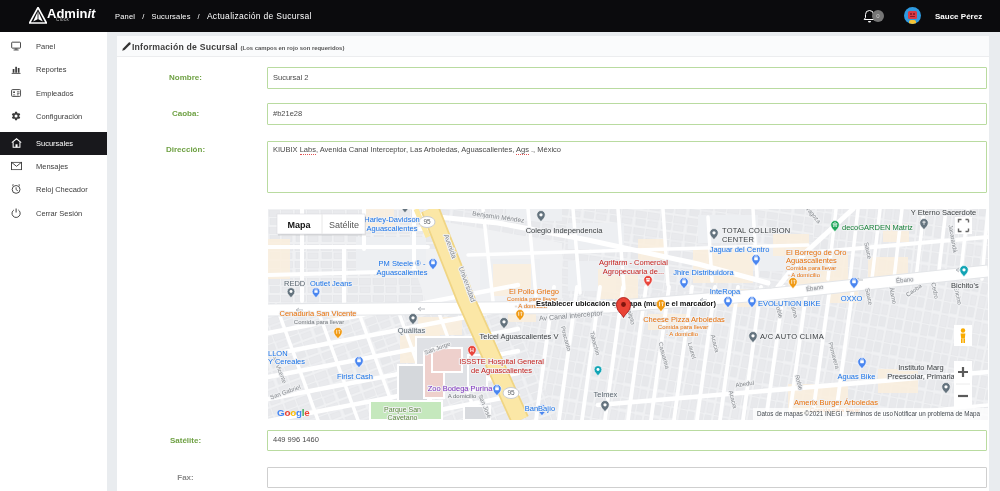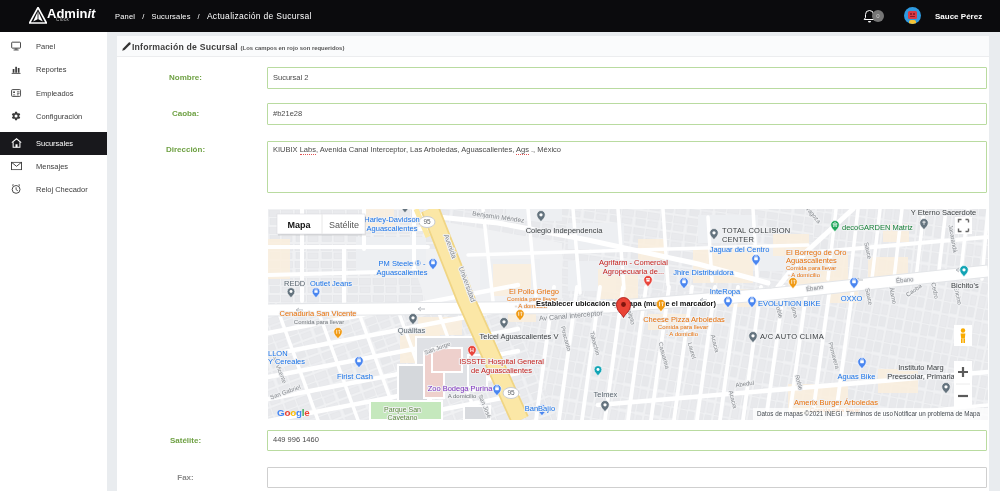--- a/index.html
+++ b/index.html
@@ -95,20 +95,27 @@
       </svg>
       <span class="txt">Mensajes</span>
     </div>
     <div class="mi" style="top:145.5px;height:23px">
       <svg width="12" height="12" viewBox="0 0 12 12">
         <circle cx="6" cy="6.5" r="4.6" fill="none" stroke="#3c3c3c" stroke-width="1.1"></circle>
         <path d="M6 4v2.8l2 1.2" fill="none" stroke="#3c3c3c" stroke-width="1"></path>
         <path d="M1.5 1.8 3 .8M10.5 1.8 9 .8" stroke="#3c3c3c" stroke-width="1.2"></path>
       </svg>
       <span class="txt">Reloj Checador</span>
+    </div>
+    <div class="mi" style="top:169.0px;height:23px">
+      <svg width="12" height="12" viewBox="0 0 12 12">
+        <path d="M6 .8v4.6" stroke="#3c3c3c" stroke-width="1.2"></path>
+        <path d="M3.4 2.4a4.8 4.8 0 1 0 5.2 0" fill="none" stroke="#3c3c3c" stroke-width="1.1"></path>
+      </svg>
+      <span class="txt">Cerrar Sesión</span>
     </div>
   </div>
 <div id="panel">
     <div id="phead">
       <svg class="abs" style="left:4px;top:5px" width="11" height="11" viewBox="0 0 11 11">
         <path d="M1.2 9.8 2 7.4 7.8 1.6a1 1 0 0 1 1.4 0l.2.2a1 1 0 0 1 0 1.4L3.6 9 1.2 9.8z" fill="#333"></path>
       </svg>
       <div id="ptitle">Información de Sucursal <small>(Los campos en rojo son requeridos)</small></div>
     </div>
     <div class="flabel" style="top:37.0px;color:#6fa144">Nombre:</div>

